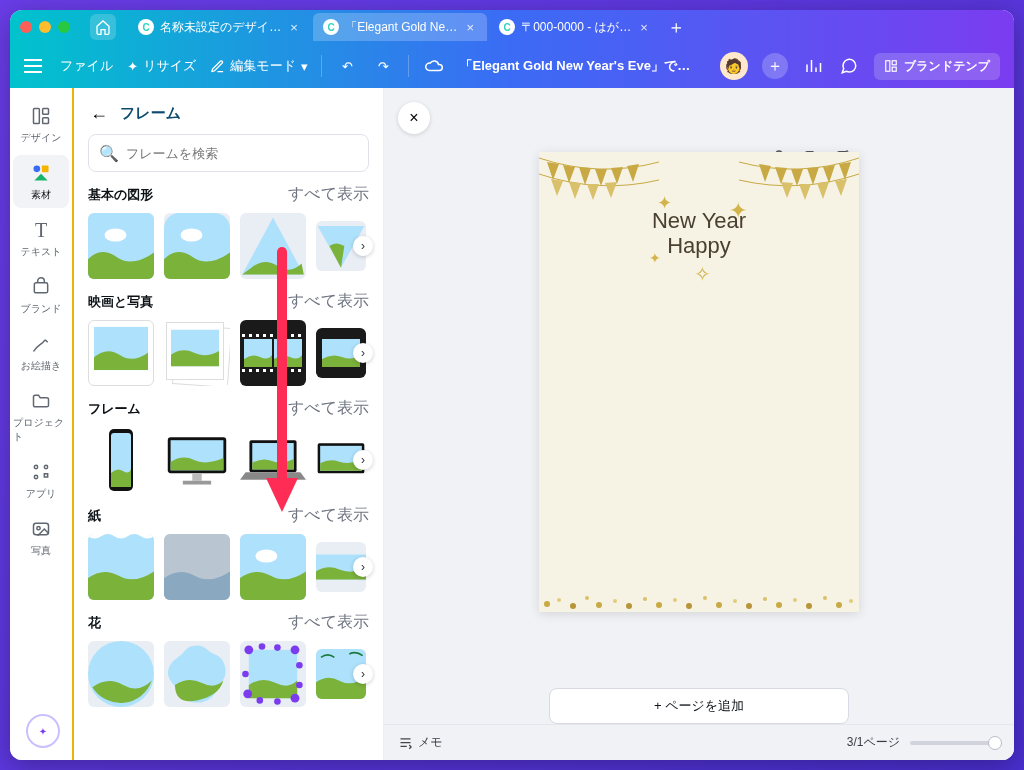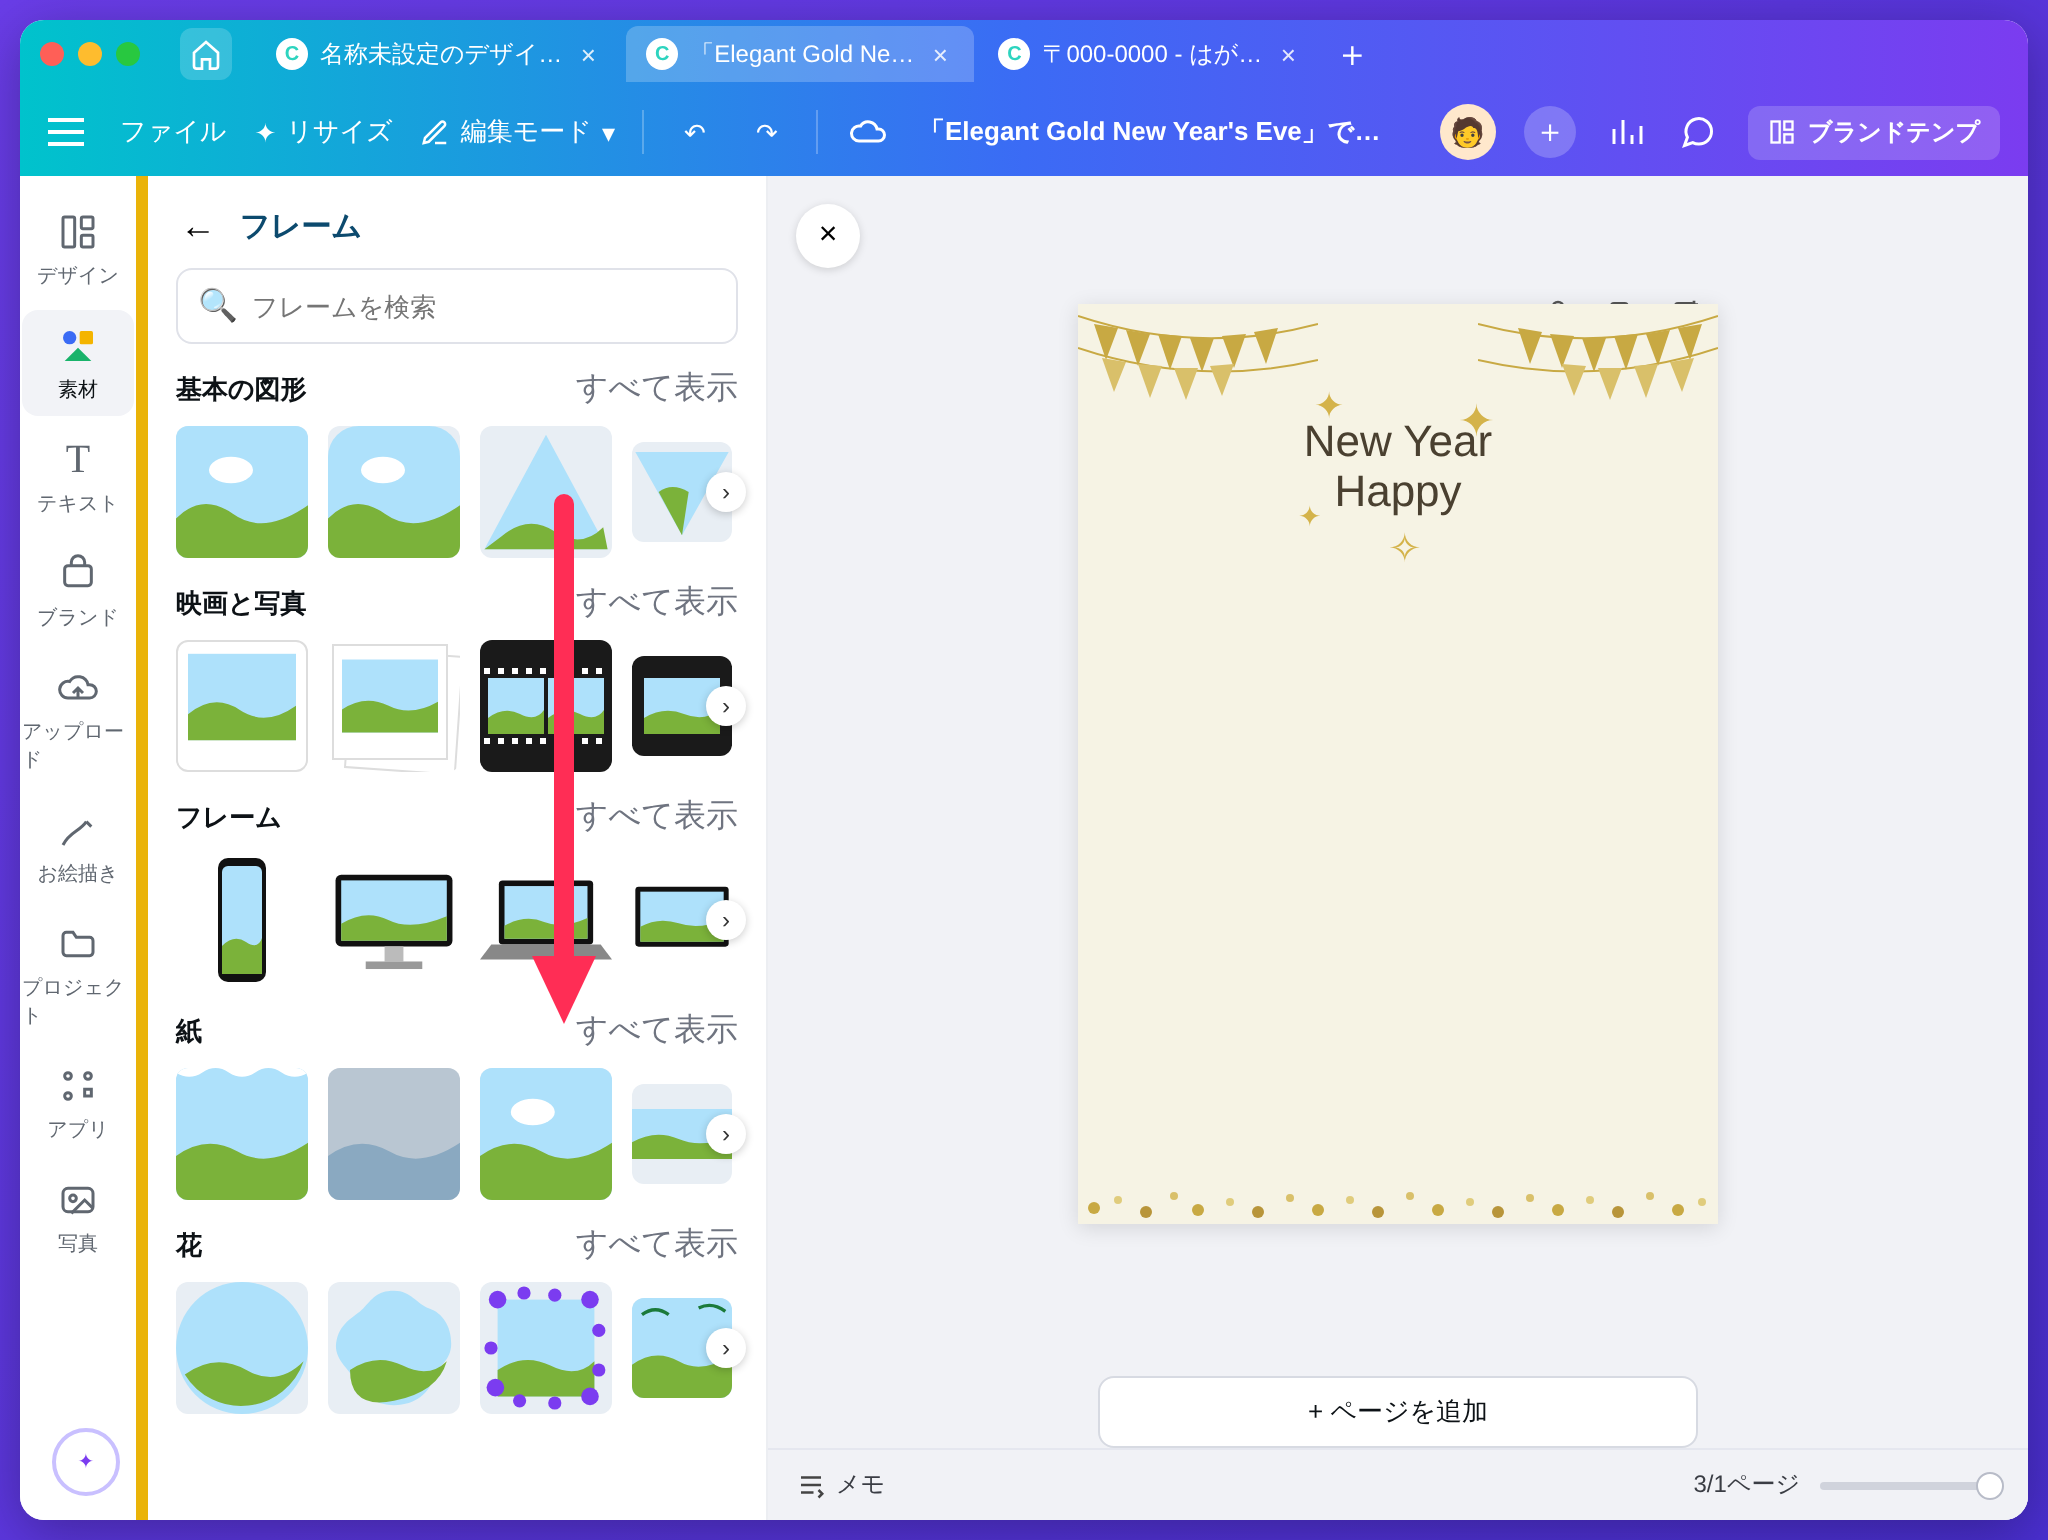--- a/index.html
+++ b/index.html
@@ -24,21 +24,21 @@
   .toolbar .btn{display:flex;align-items:center;gap:5px;white-space:nowrap;}
   .toolbar .sep{width:1px;height:22px;background:rgba(255,255,255,0.25);}
   .toolbar .icon-sq{width:22px;height:22px;display:flex;align-items:center;justify-content:center;}
   .toolbar .title-center{font-weight:600;}
   .avatar{width:28px;height:28px;border-radius:50%;background:#ffe8cc;display:flex;align-items:center;justify-content:center;font-size:14px;}
   .plus-circle{width:26px;height:26px;border-radius:50%;background:rgba(255,255,255,0.22);display:flex;align-items:center;justify-content:center;font-size:16px;}
   .brand-btn{padding:5px 10px;border-radius:6px;background:rgba(255,255,255,0.18);display:flex;align-items:center;gap:6px;font-size:12px;white-space:nowrap;font-weight:bold;}
   
   .body{flex:1;display:flex;min-height:0;}
   
-  .leftnav{width:64px;background:#fff;border-right:6px solid #eab308;display:flex;flex-direction:column;align-items:center;padding-top:10px;gap:4px;font-size:10px;color:#606770;position:relative;}
+  .leftnav{width:64px;background:#fff;border-right:2px solid #eab308;display:flex;flex-direction:column;align-items:center;padding-top:10px;gap:4px;font-size:10px;color:#606770;position:relative;}
   .leftnav .navitem{width:56px;display:flex;flex-direction:column;align-items:center;gap:3px;padding:6px 0;border-radius:8px;}
   .leftnav .navitem.active{background:#f2f3f7;color:#0d1216;}
   .leftnav .navitem .ico{width:24px;height:24px;display:flex;align-items:center;justify-content:center;font-size:18px;}
   .magic-btn{position:absolute;bottom:12px;left:16px;width:34px;height:34px;border-radius:50%;border:2px solid #c9c0ff;display:flex;align-items:center;justify-content:center;color:#7b3cf0;}
   
   .sidepanel{width:310px;background:#fff;border-right:1px solid #eceef2;display:flex;flex-direction:column;padding:14px 14px 0;overflow-y:auto;}
   .sp-head{display:flex;align-items:center;gap:10px;margin-bottom:10px;}
   .sp-head .back{width:22px;height:22px;display:flex;align-items:center;justify-content:center;font-size:18px;}
   .sp-head h2{font-size:15px;font-weight:700;color:#0c4a6e;}
   .search{display:flex;align-items:center;gap:7px;border:1px solid #e0e2e9;border-radius:8px;height:38px;padding:0 10px;margin-bottom:12px;}
@@ -186,29 +186,20 @@
           <span>テキスト</span>
         </div>
       <div class="navitem">
           <div class="ico">
             <svg width="20" height="20" viewBox="0 0 24 24" fill="none" stroke="#606770" stroke-width="1.8">
               <rect x="4" y="7" width="16" height="12" rx="2"></rect>
               <path d="M8 7V5a4 4 0 0 1 8 0v2"></path>
             </svg>
           </div>
           <span>ブランド</span>
-        </div>
-      <div class="navitem">
-          <div class="ico">
-            <svg width="20" height="20" viewBox="0 0 24 24" fill="none" stroke="#606770" stroke-width="1.8">
-              <path d="M18 10h1a4 4 0 1 1 0 8H6a5 5 0 1 1 1-9.9A6 6 0 0 1 18 10z"></path>
-              <path d="M12 12v6M9 15l3-3 3 3"></path>
-            </svg>
-          </div>
-          <span>アップロード</span>
         </div>
       <div class="navitem">
           <div class="ico">
             <svg width="20" height="20" viewBox="0 0 24 24" fill="none" stroke="#606770" stroke-width="1.8">
               <path d="M3 21c4-8 10-8 14-14M17 7l3 3"></path>
             </svg>
           </div>
           <span>お絵描き</span>
         </div>
       <div class="navitem">

